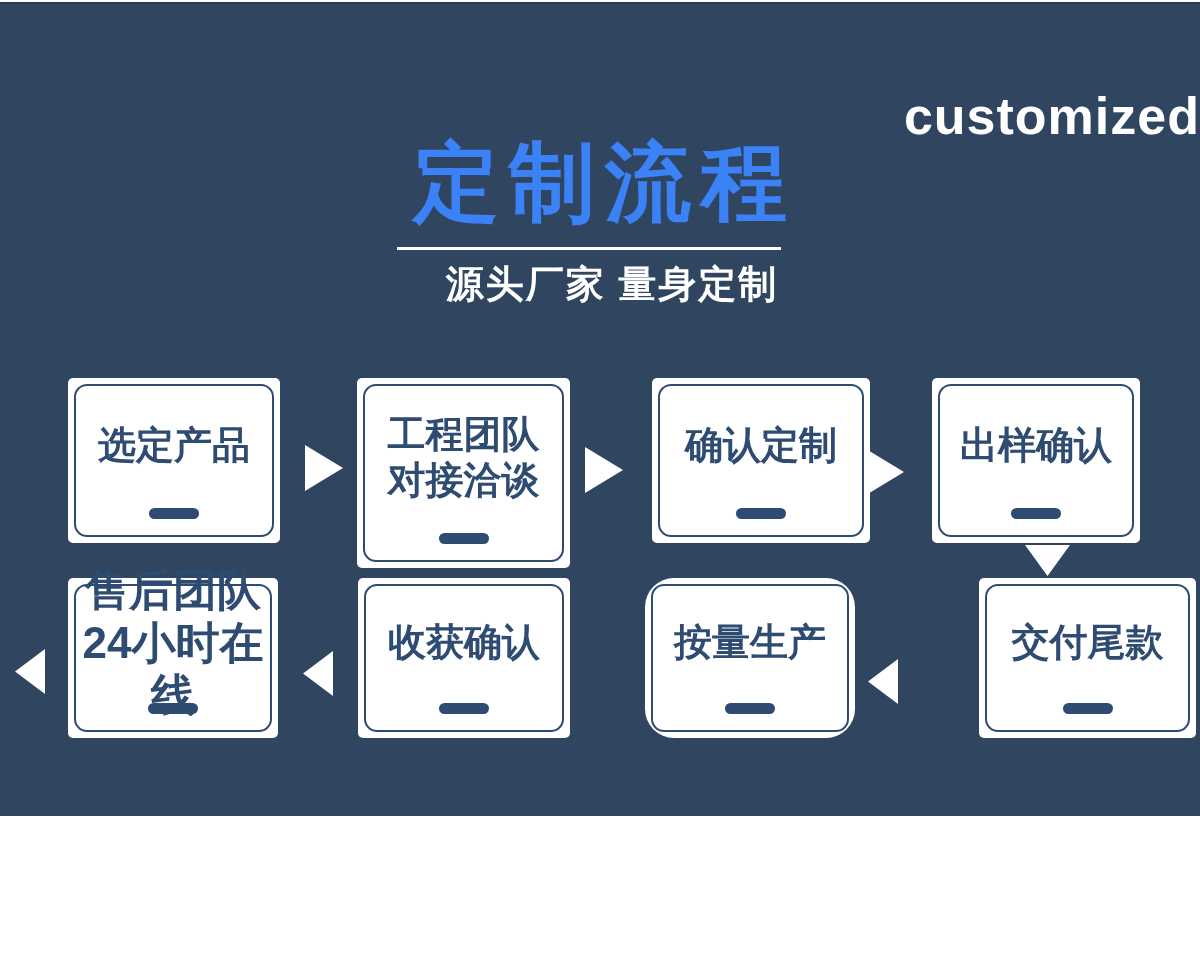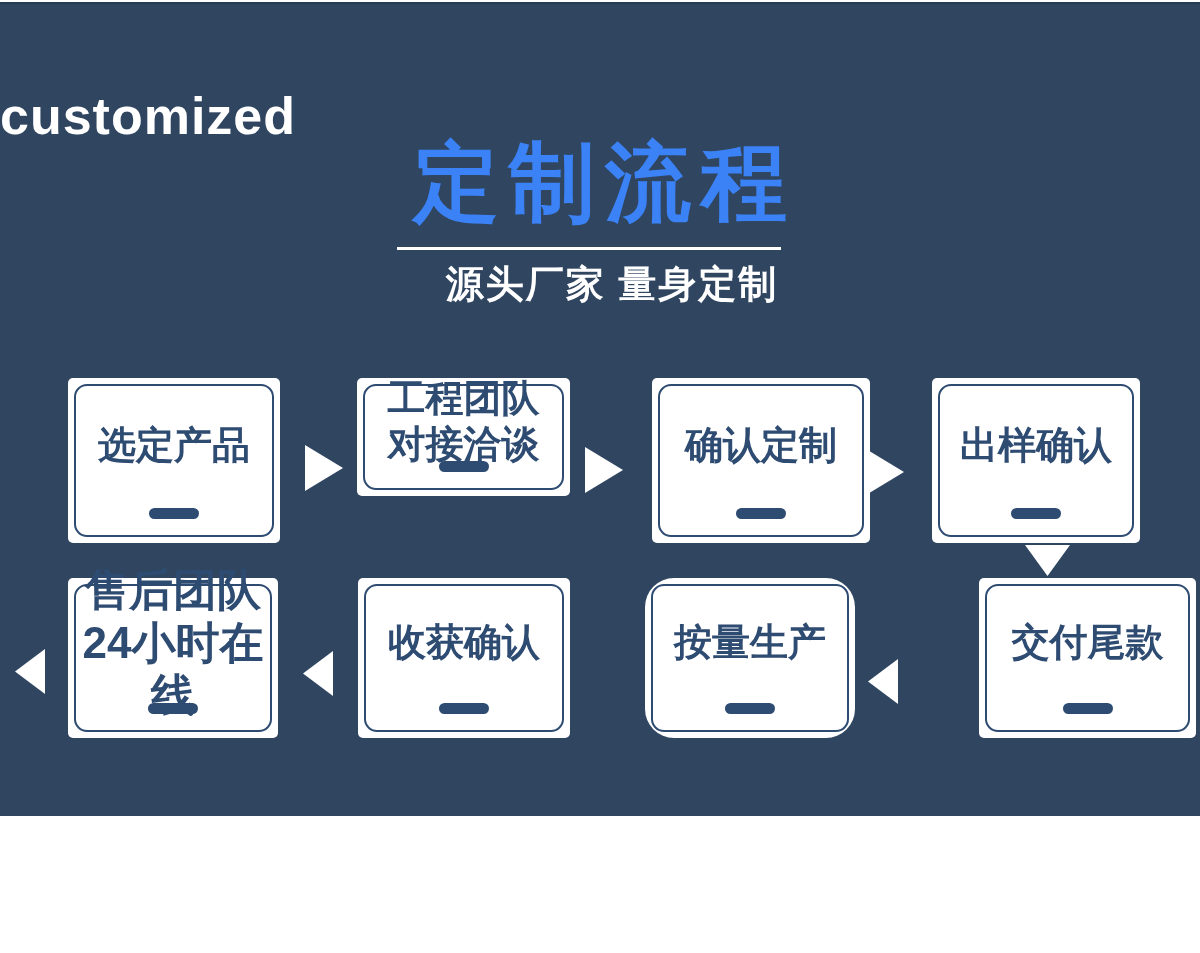--- a/index.html
+++ b/index.html
@@ -9,21 +9,21 @@
     font-family:"Liberation Sans","DejaVu Sans",sans-serif;
   }
   .stage{position:relative;width:1200px;height:953px;overflow:hidden;background:#ffffff;}
   .panel{
     position:absolute;left:0;top:2px;width:1200px;height:814px;
     background:#2F4560;border-top:2px solid #263B54;box-sizing:border-box;
   }
   
   .eyebrow{
     position:absolute;left:0;top:86px;width:100%;
-    text-align:left;color:#ffffff;
+    text-align:right;color:#ffffff;
     font-size:52px;font-weight:600;letter-spacing:1px;
   }
   .title{
     position:absolute;left:0;top:134px;width:100%;margin:0;
     text-align:center;color:#3b82f6;
     font-size:86px;font-weight:900;letter-spacing:10px;text-indent:10px;
     line-height:1.12;
   }
   .divider{
     position:absolute;left:397px;top:247px;width:384px;height:3px;
@@ -47,21 +47,21 @@
     display:flex;align-items:center;justify-content:center;
     color:#2E4B72;font-weight:700;font-size:38px;line-height:1.2;
     text-align:center;white-space:pre-line;
   }
   .small .label{font-size:44px;}
   .dash{
     position:absolute;left:50%;transform:translateX(-50%);bottom:24px;
     width:50px;height:11px;border-radius:6px;background:#2E4B72;
   }
   .b1{left:68px;top:378px;width:212px;height:165px;}
-  .b2{left:357px;top:378px;width:213px;height:118px;}
+  .b2{left:357px;top:378px;width:213px;height:190px;}
   .b3{left:642px;top:378px;width:218px;height:165px;margin-left:10px;}
   .b4{left:932px;top:378px;width:208px;height:165px;}
   .b5{left:68px;top:578px;width:210px;height:160px;}
   .b6{left:358px;top:578px;width:212px;height:160px;}
   .b7{left:645px;top:578px;width:210px;height:160px;border-radius:29px;}
   .b8{left:979px;top:578px;width:217px;height:160px;}
   
   .arr{position:absolute;background:#ffffff;}
   .arr.right{width:38px;height:46px;clip-path:polygon(0 0,100% 50%,0 100%);}
   .arr.left{width:30px;height:45px;clip-path:polygon(100% 0,0 50%,100% 100%);}

